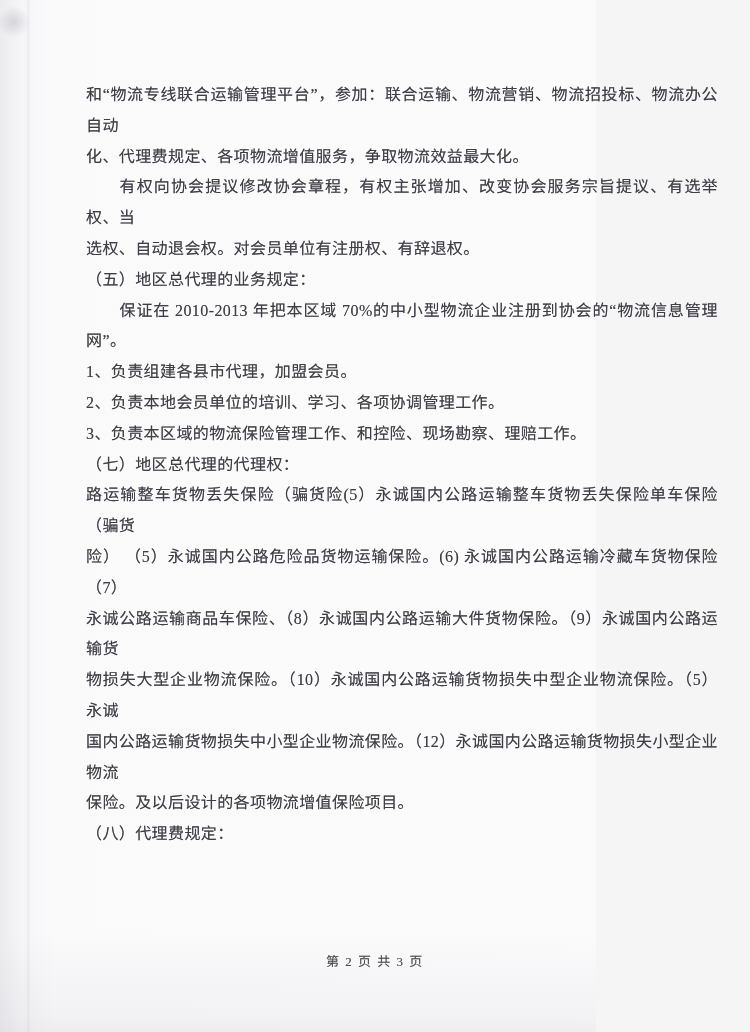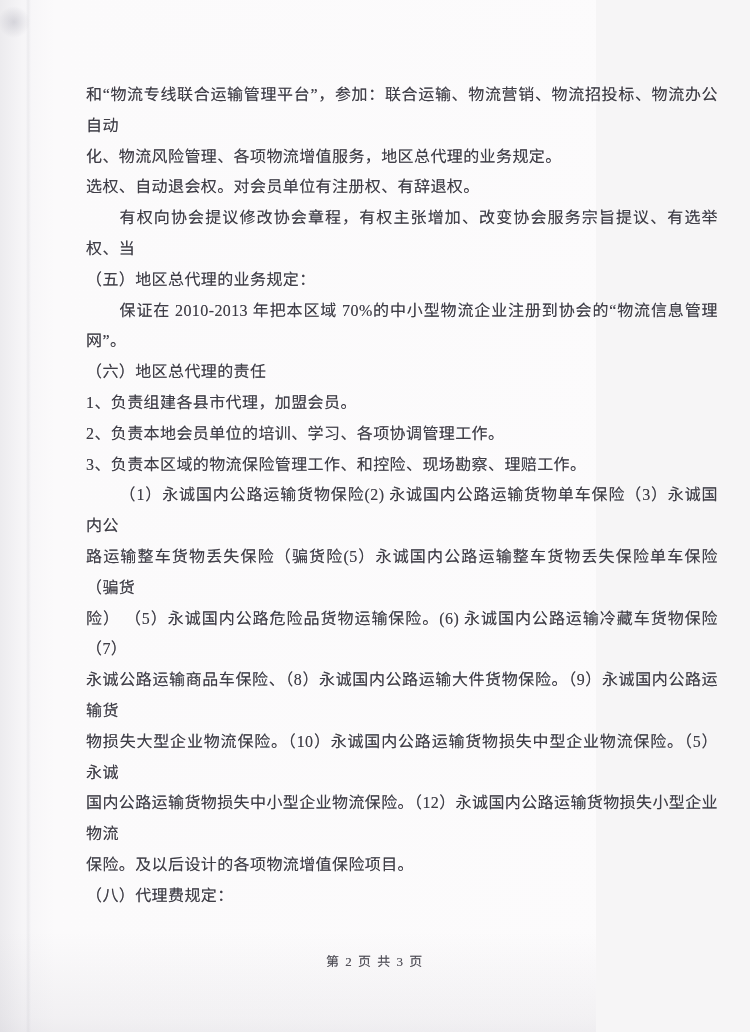--- a/index.html
+++ b/index.html
@@ -64,30 +64,29 @@
     letter-spacing: 1.5px;
     text-shadow: 0 0 0.5px rgba(74,73,82,0.5);
   }
 </style>
 </head>
 <body>
 
 <div class="scan-page">
   <div class="text-block">
     <p class="ln">和“物流专线联合运输管理平台”，参加：联合运输、物流营销、物流招投标、物流办公自动</p>
-    <p class="ln">化、物流风险管理、各项物流增值服务，地区总代理的业务规定。</p>
+    <p class="ln">化、代理费规定、各项物流增值服务，争取物流效益最大化。</p>
+    <p class="ln indent">有权向协会提议修改协会章程，有权主张增加、改变协会服务宗旨提议、有选举权、当</p>
     <p class="ln">选权、自动退会权。对会员单位有注册权、有辞退权。</p>
-    <p class="ln indent">有权向协会提议修改协会章程，有权主张增加、改变协会服务宗旨提议、有选举权、当</p>
     <p class="ln">（五）地区总代理的业务规定：</p>
     <p class="ln indent">保证在 2010-2013 年把本区域 70%的中小型物流企业注册到协会的“物流信息管理网”。</p>
-    <p class="ln">（六）地区总代理的责任</p>
     <p class="ln">1、负责组建各县市代理，加盟会员。</p>
     <p class="ln">2、负责本地会员单位的培训、学习、各项协调管理工作。</p>
     <p class="ln">3、负责本区域的物流保险管理工作、和控险、现场勘察、理赔工作。</p>
-    <p class="ln indent">（1）永诚国内公路运输货物保险(2) 永诚国内公路运输货物单车保险（3）永诚国内公</p>
+    <p class="ln">（七）地区总代理的代理权：</p>
     <p class="ln">路运输整车货物丢失保险（骗货险(5）永诚国内公路运输整车货物丢失保险单车保险（骗货</p>
     <p class="ln">险） （5）永诚国内公路危险品货物运输保险。(6) 永诚国内公路运输冷藏车货物保险（7）</p>
     <p class="ln">永诚公路运输商品车保险、（8）永诚国内公路运输大件货物保险。（9）永诚国内公路运输货</p>
     <p class="ln">物损失大型企业物流保险。（10）永诚国内公路运输货物损失中型企业物流保险。（5）永诚</p>
     <p class="ln">国内公路运输货物损失中小型企业物流保险。（12）永诚国内公路运输货物损失小型企业物流</p>
     <p class="ln">保险。及以后设计的各项物流增值保险项目。</p>
     <p class="ln">（八）代理费规定：</p>
 
   </div>
   <div class="page-footer">第 2 页 共 3 页</div>

